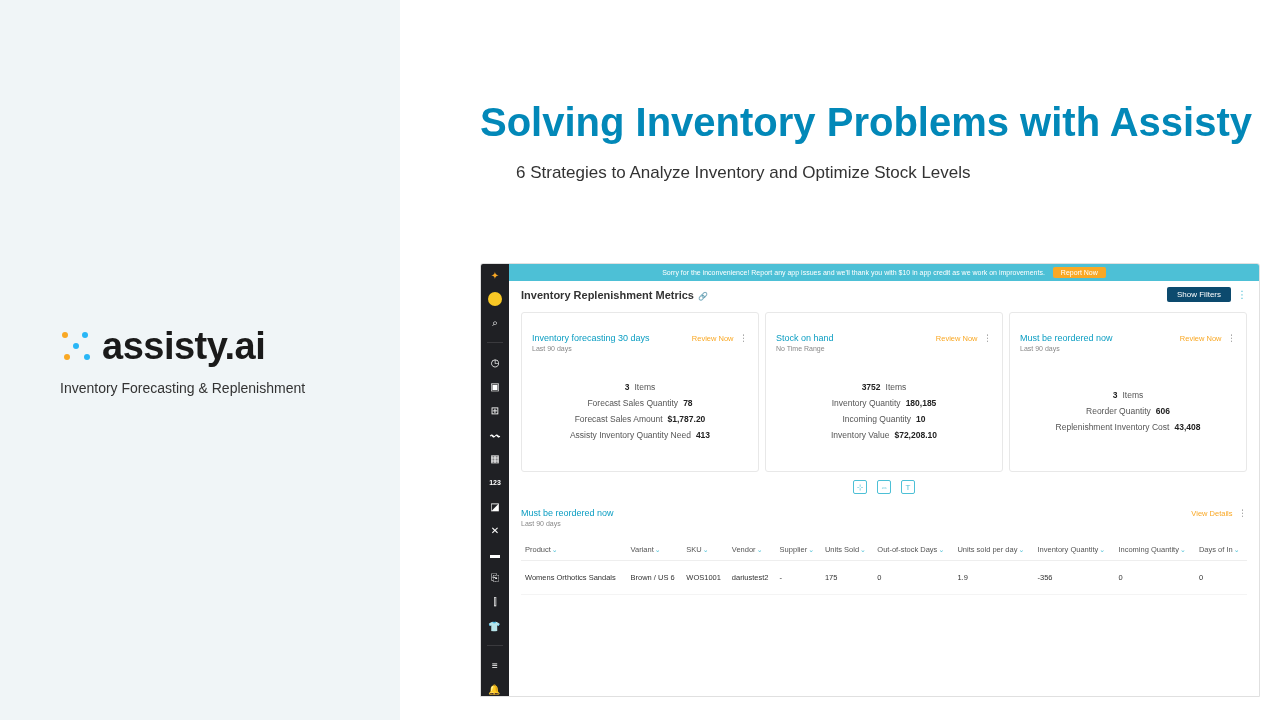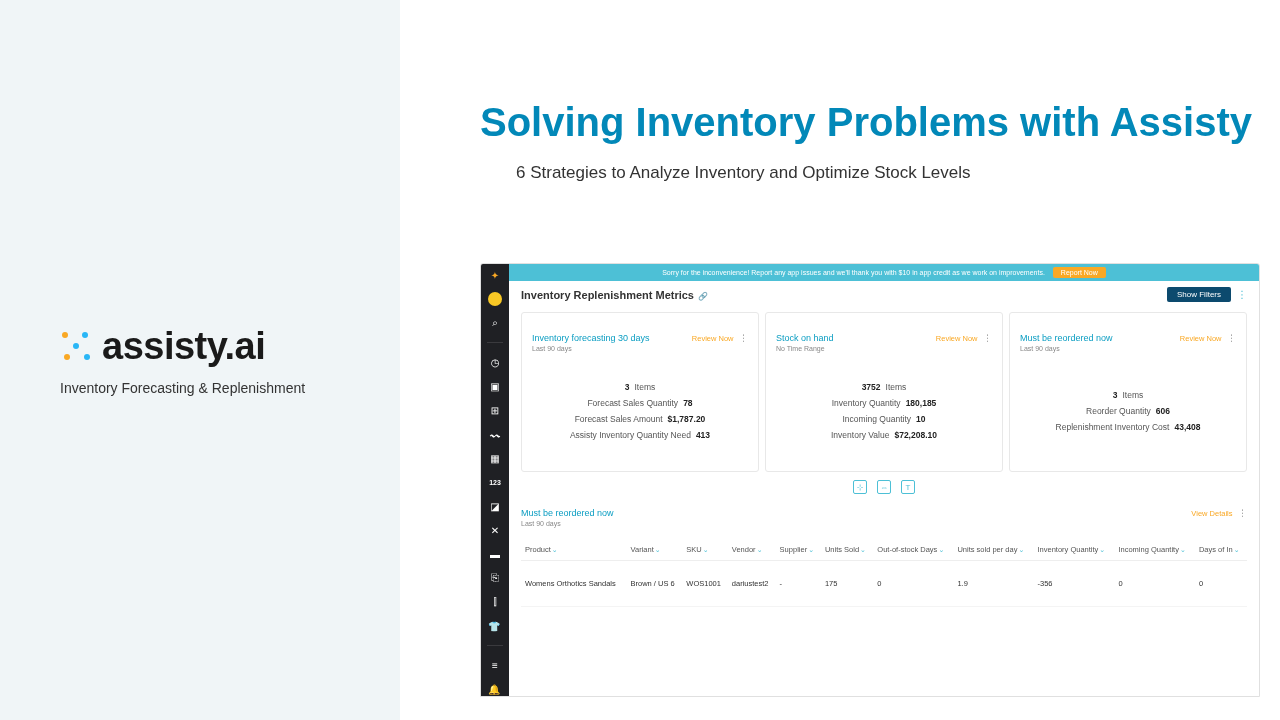--- a/index.html
+++ b/index.html
@@ -47,21 +47,21 @@
 .action-icons { display: flex; justify-content: center; gap: 10px; padding: 2px 0 8px; }
 .action-icons .aicon { width: 14px; height: 14px; border: 1px solid #4dc0d6; border-radius: 2px; display: flex; align-items: center; justify-content: center; color: #4dc0d6; font-size: 8px; }
 .table-section { padding: 6px 12px; }
 .table-head { display: flex; justify-content: space-between; align-items: flex-start; }
 .table-title-wrap .t-title { color: #0a9dc2; font-size: 9px; font-weight: 500; }
 .table-title-wrap .t-sub { color: #888; font-size: 7px; margin-top: 2px; }
 .view-details { color: #f9a825; font-size: 7.5px; text-align: center; }
 .data-table { width: 100%; margin-top: 12px; border-collapse: collapse; font-size: 7.5px; }
 .data-table th { text-align: left; padding: 6px 4px; color: #555; font-weight: 500; border-bottom: 1px solid #eee; white-space: nowrap; }
 .data-table th .sort { color: #4dc0d6; font-size: 7px; margin-left: 1px; }
-.data-table td { padding: 18px 4px; color: #333; border-bottom: 1px solid #f4f4f4; }
+.data-table td { padding: 12px 4px; color: #333; border-bottom: 1px solid #f4f4f4; }
 </style>
 </head>
 <body>
 
 <div class="left-panel">
   <div class="logo-row">
     <div class="logo-icon">
       <div class="dot d1"></div>
         <div class="dot d2"></div>
         <div class="dot d3"></div>

